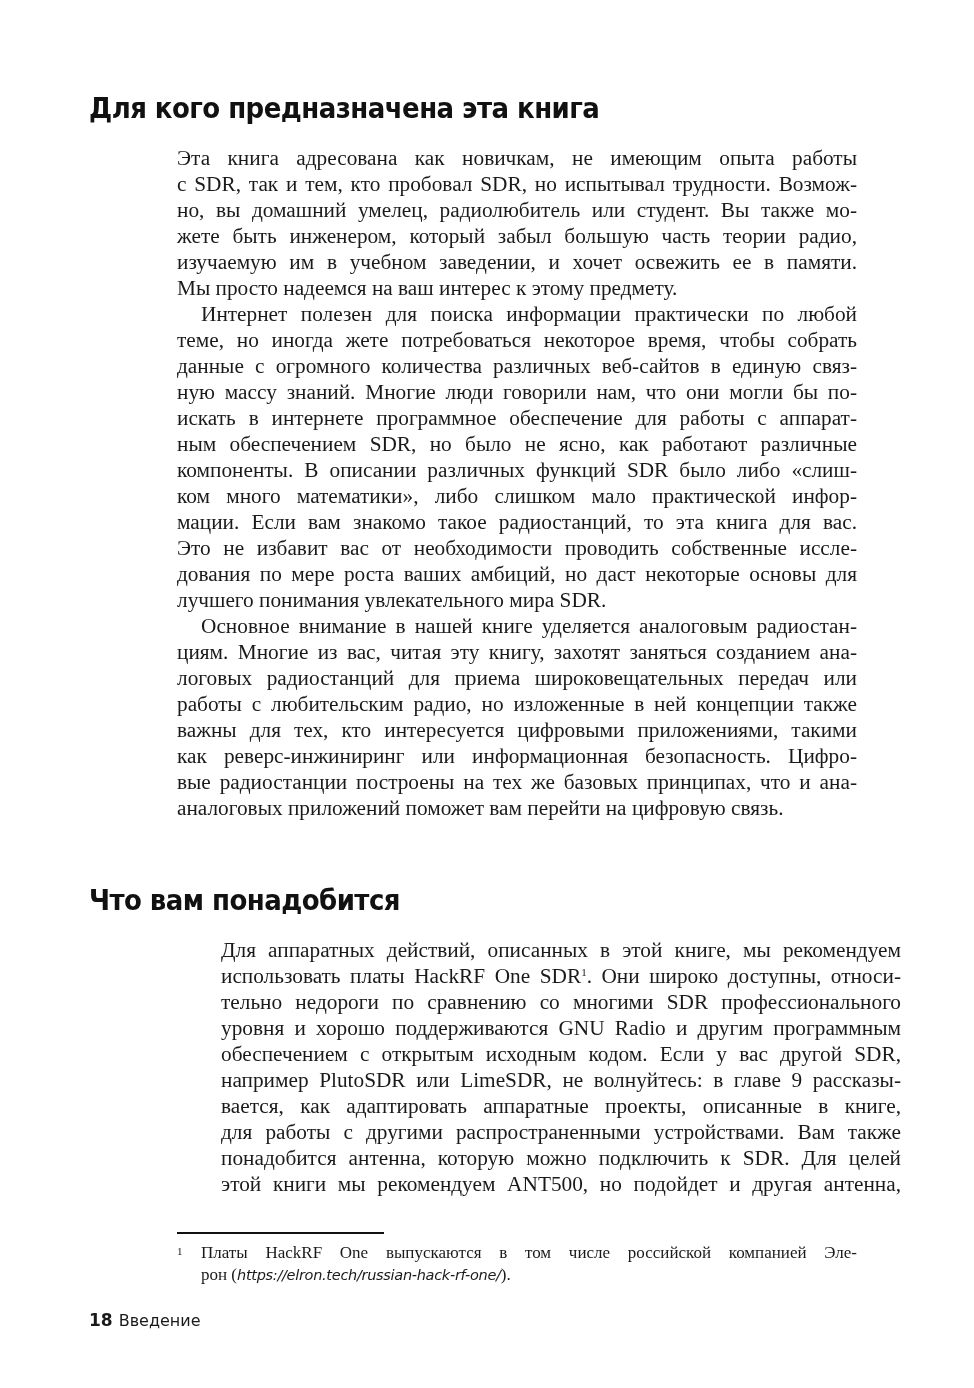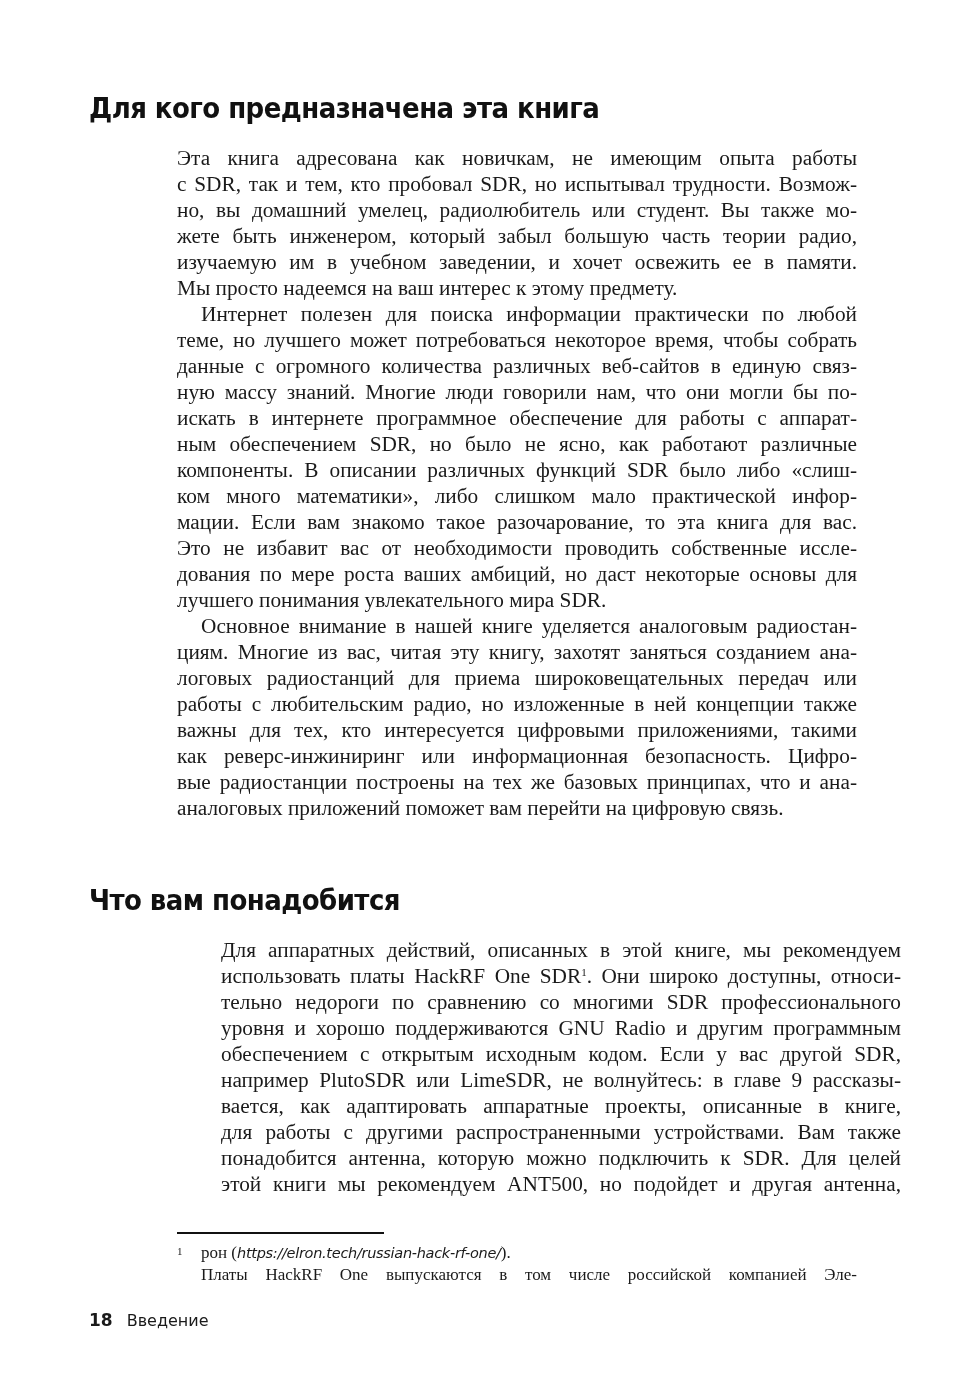--- a/index.html
+++ b/index.html
@@ -25,49 +25,49 @@
   .s2 { top: 937px; margin-left: 44px; }
   sup { font-size: 11px; vertical-align: 7px; line-height: 0; }
   .fn-rule { position: absolute; left: 177px; top: 1232px; width: 207px; height: 2px; background: #111; }
   .footnote { position: absolute; left: 177px; top: 1242px; width: 680px; font-family: "Liberation Serif", serif; font-size: 17px; line-height: 22px; }
   .fn-num { position: absolute; left: 0; top: -2px; font-size: 11px; }
   .fn-body { margin-left: 24px; }
   .fn-line { white-space: nowrap; height: 22px; text-align: justify; text-align-last: justify; }
   .fn-line.last { text-align-last: left; }
   .url { font-family: "DejaVu Sans", sans-serif; font-style: italic; font-size: 14.5px; letter-spacing: -0.3px; }
   .running-foot { position: absolute; left: 89px; top: 1310px; font-family: "DejaVu Sans", sans-serif; font-size: 17px; }
-  .page-num { font-weight: bold; margin-right: 14px; }
+  .page-num { font-weight: bold; margin-right: 6px; }
   .chapter-name { font-size: 16px; }
 </style>
 </head>
 <body>
 
 <div class="page">
 
   <h2 class="h-first">Для кого предназначена эта книга</h2>
 
   <div class="section s1">
     <div>
       <div class="line">Эта книга адресована как новичкам, не имеющим опыта работы</div>
       <div class="line">с SDR, так и тем, кто пробовал SDR, но испытывал трудности. Возмож-</div>
       <div class="line">но, вы домашний умелец, радиолюбитель или студент. Вы также мо-</div>
       <div class="line">жете быть инженером, который забыл большую часть теории радио,</div>
       <div class="line">изучаемую им в учебном заведении, и хочет освежить ее в памяти.</div>
       <div class="line last">Мы просто надеемся на ваш интерес к этому предмету.</div>
     </div>
     <div>
       <div class="line indent">Интернет полезен для поиска информации практически по любой</div>
-      <div class="line">теме, но лучшего может потребоваться некоторое время, чтобы собрать</div>
+      <div class="line">теме, но иногда жете потребоваться некоторое время, чтобы собрать</div>
       <div class="line">данные с огромного количества различных веб-сайтов в единую связ-</div>
       <div class="line">ную массу знаний. Многие люди говорили нам, что они могли бы по-</div>
       <div class="line">искать в интернете программное обеспечение для работы с аппарат-</div>
       <div class="line">ным обеспечением SDR, но было не ясно, как работают различные</div>
       <div class="line">компоненты. В описании различных функций SDR было либо «слиш-</div>
       <div class="line">ком много математики», либо слишком мало практической инфор-</div>
-      <div class="line">мации. Если вам знакомо такое разочарование, то эта книга для вас.</div>
+      <div class="line">мации. Если вам знакомо такое радиостанций, то эта книга для вас.</div>
       <div class="line">Это не избавит вас от необходимости проводить собственные иссле-</div>
       <div class="line">дования по мере роста ваших амбиций, но даст некоторые основы для</div>
       <div class="line last">лучшего понимания увлекательного мира SDR.</div>
     </div>
     <div>
       <div class="line indent">Основное внимание в нашей книге уделяется аналоговым радиостан-</div>
       <div class="line">циям. Многие из вас, читая эту книгу, захотят заняться созданием ана-</div>
       <div class="line">логовых радиостанций для приема широковещательных передач или</div>
       <div class="line">работы с любительским радио, но изложенные в ней концепции также</div>
       <div class="line">важны для тех, кто интересуется цифровыми приложениями, такими</div>
@@ -92,22 +92,22 @@
       <div class="line">понадобится антенна, которую можно подключить к SDR. Для целей</div>
       <div class="line">этой книги мы рекомендуем ANT500, но подойдет и другая антенна,</div>
     </div>
   </div>
 
   <div class="fn-rule"></div>
 
   <div class="footnote">
     <span class="fn-num">1</span>
     <div class="fn-body">
+      <div class="fn-line">Платы HackRF One выпускаются в том числе российской компанией Эле-</div>
       <div class="fn-line last"><span>рон (</span><span class="url">https://elron.tech/russian-hack-rf-one/</span><span>).</span></div>
-      <div class="fn-line">Платы HackRF One выпускаются в том числе российской компанией Эле-</div>
     </div>
   </div>
 
   <div class="running-foot">
     <span class="page-num">18</span><span class="chapter-name">Введение</span>
   </div>
 
 </div>
 
 </body></html>

